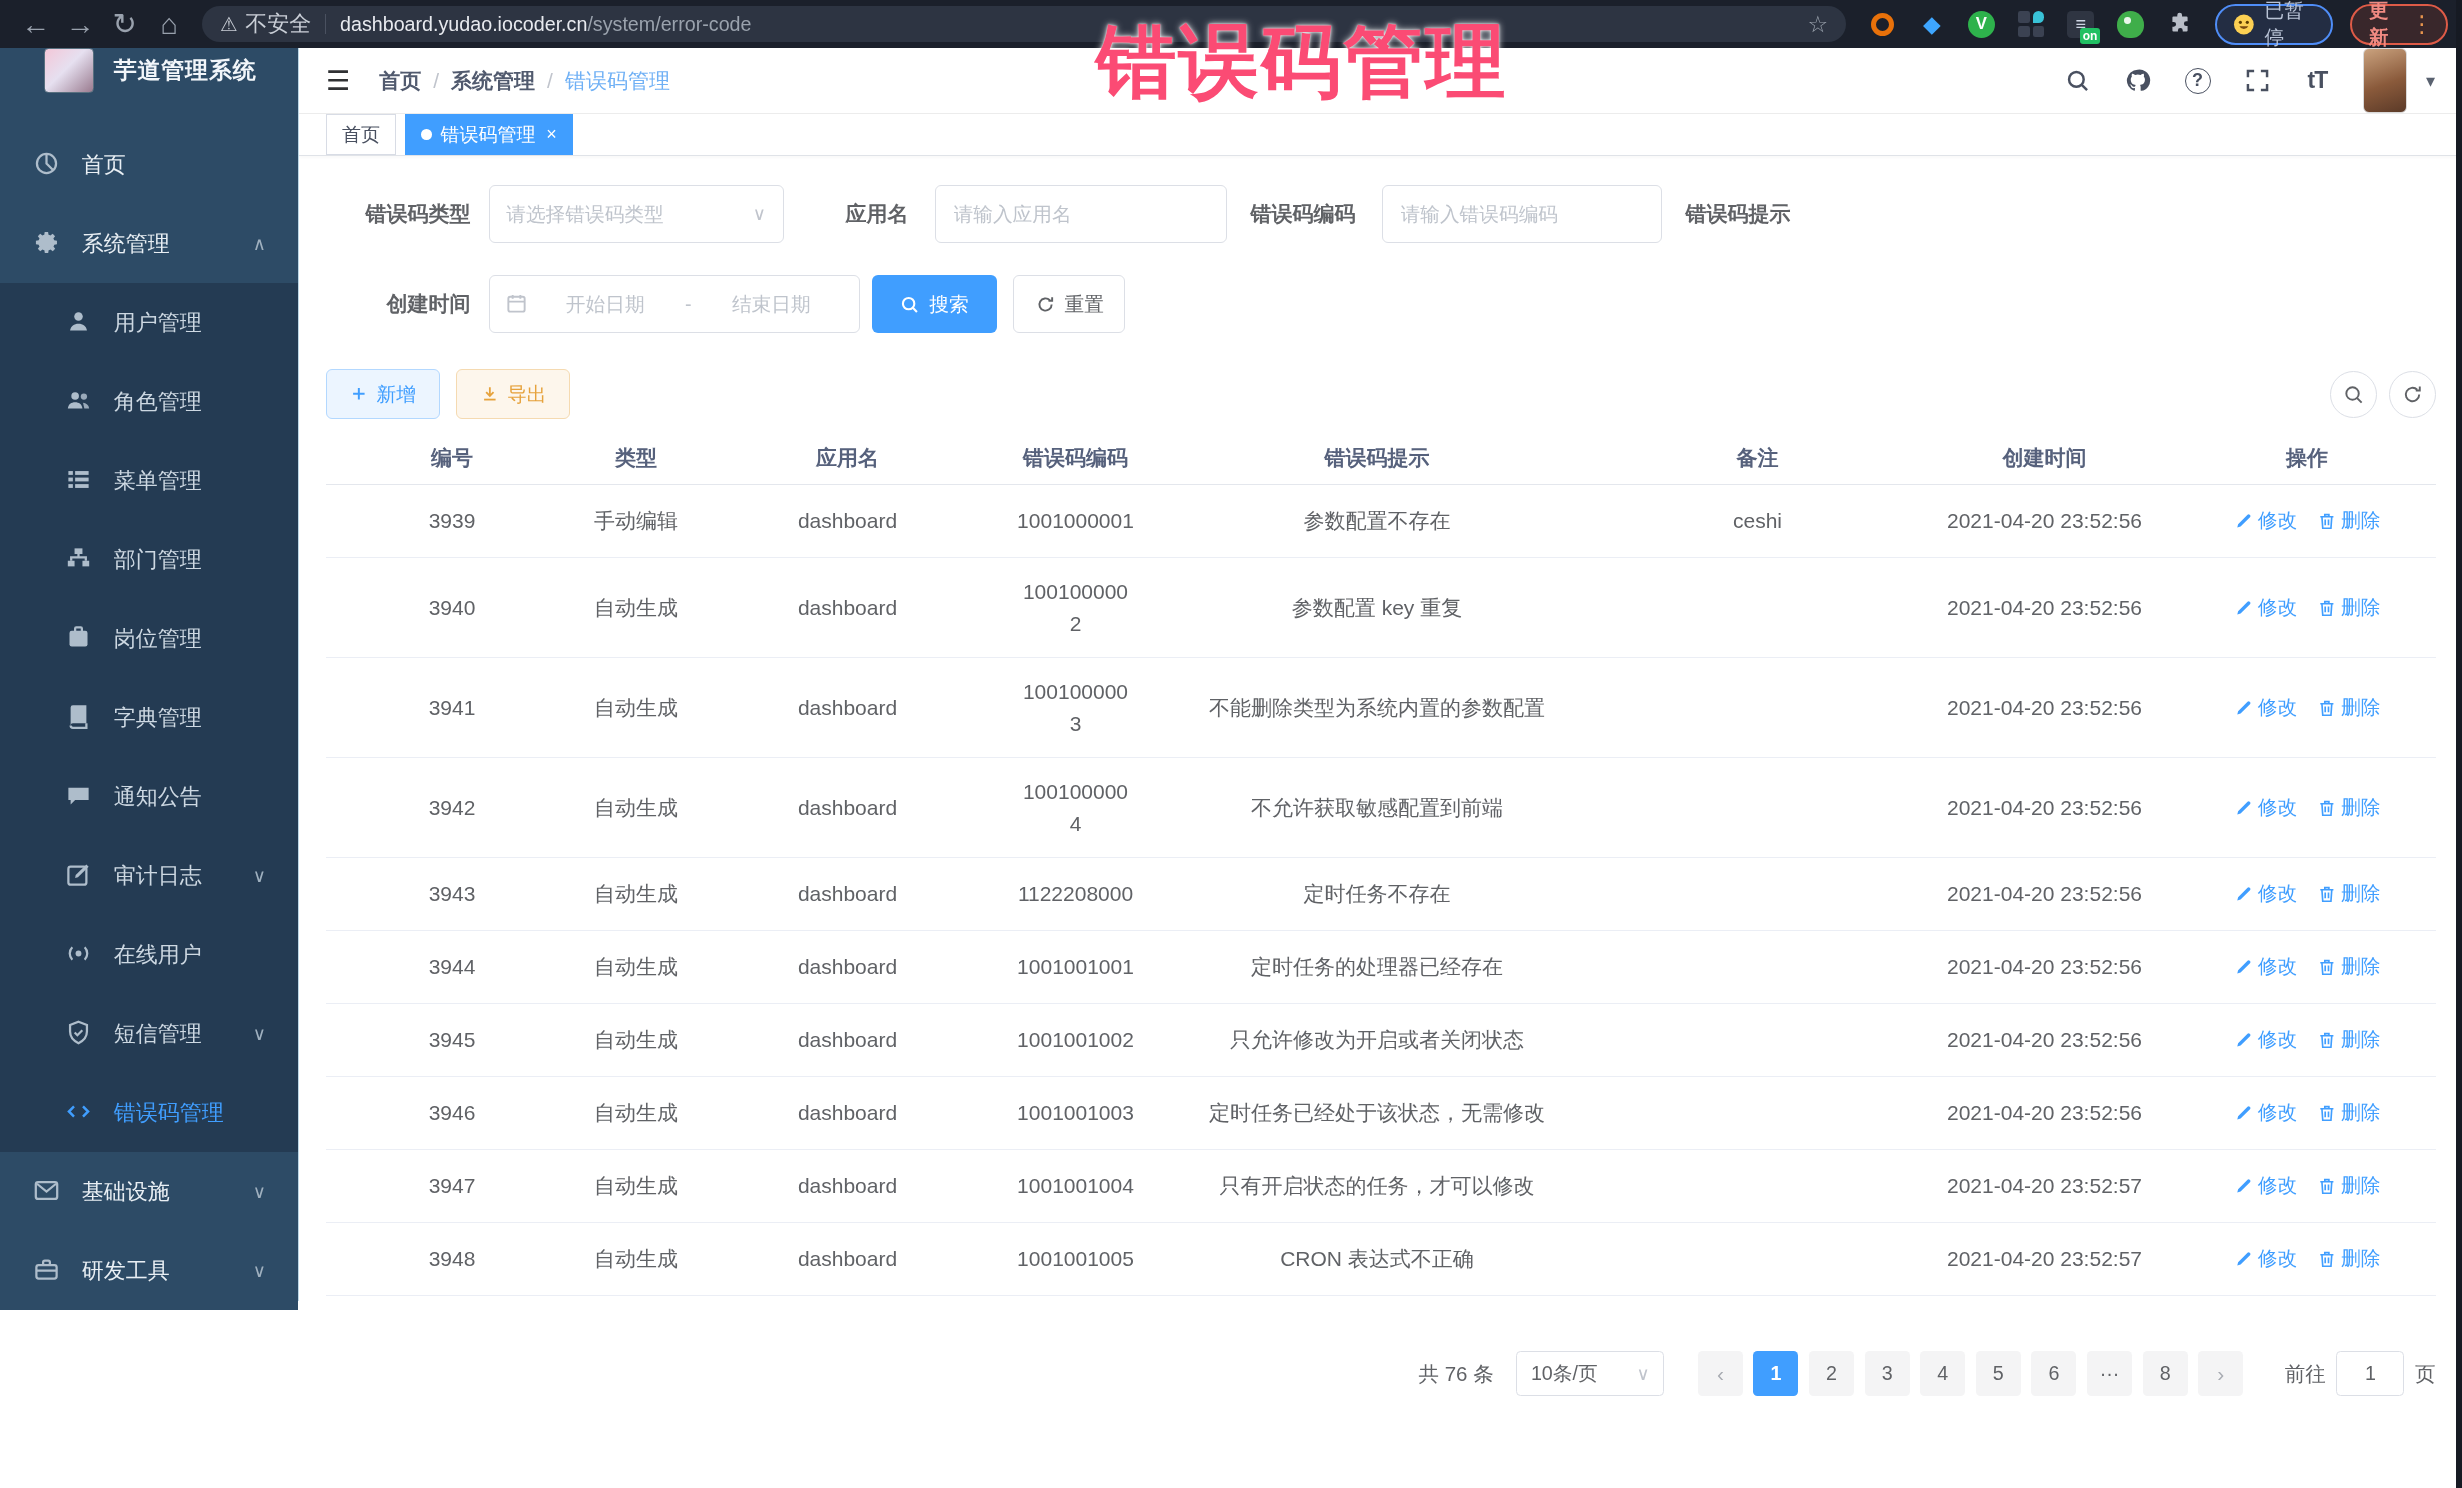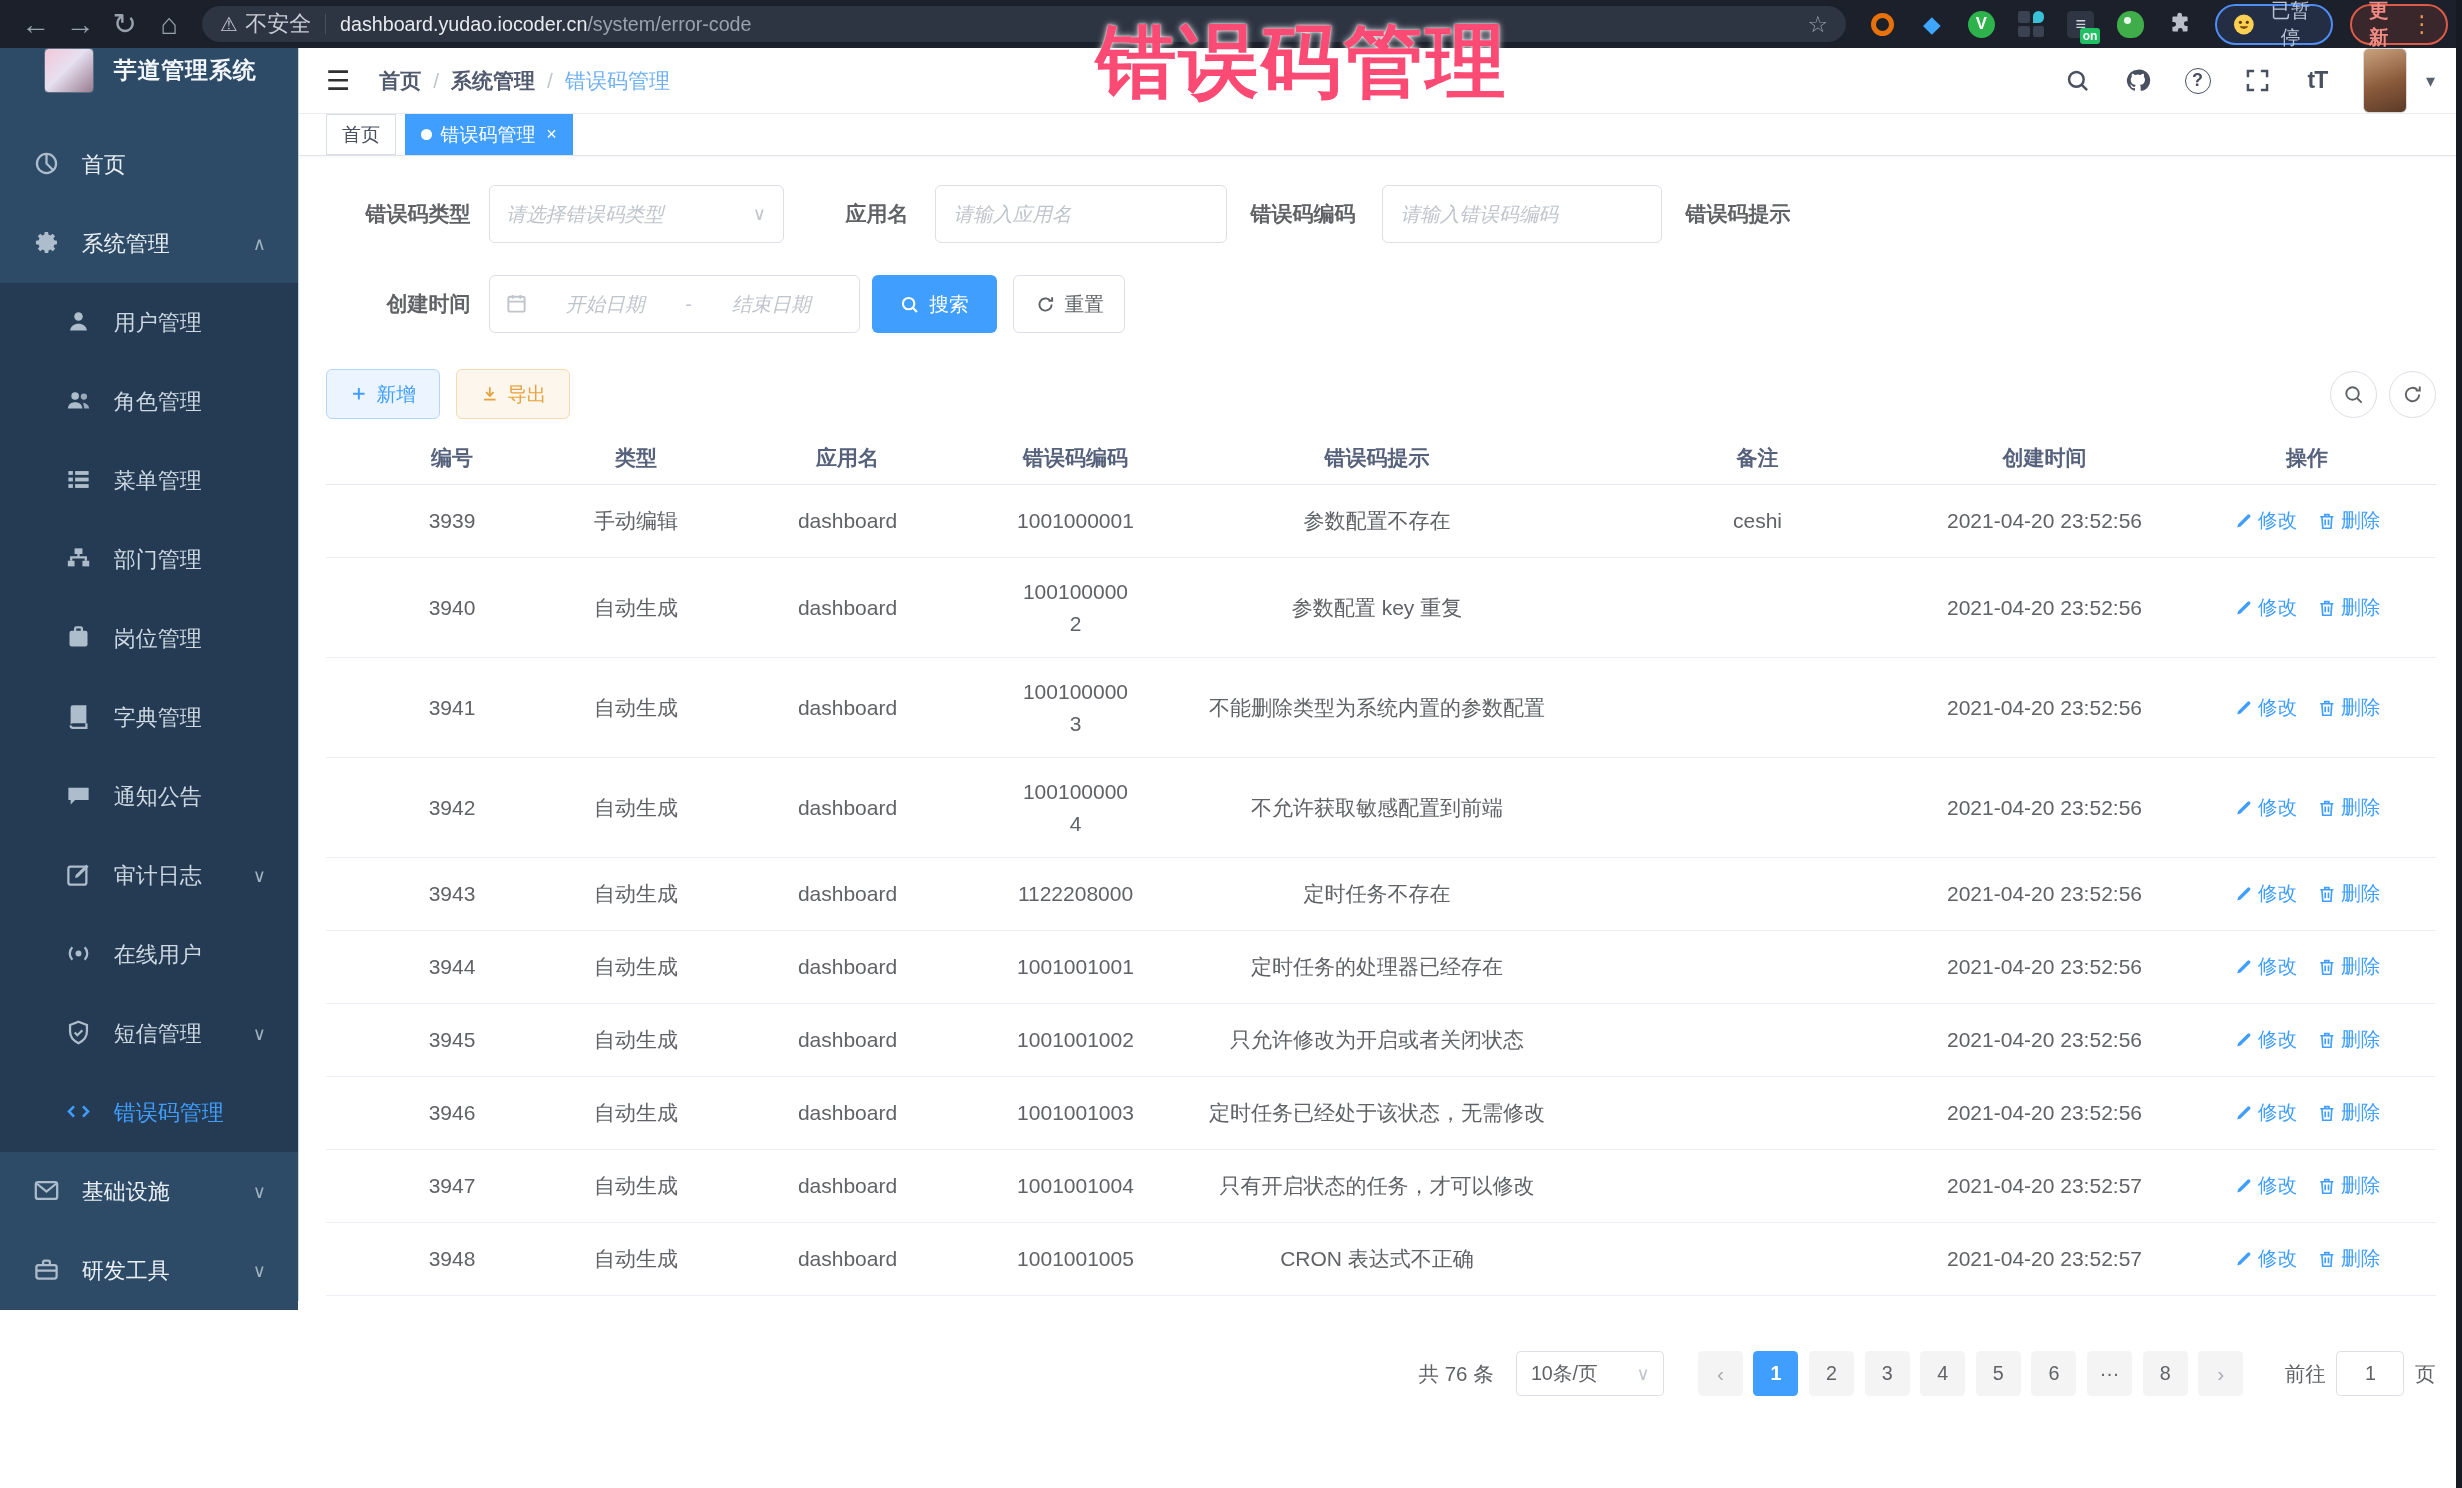--- a/index.html
+++ b/index.html
@@ -23,21 +23,21 @@
   .ext-green { width: 27px; height: 27px; border-radius: 50%; background: #2eb24c; color: #fff; font-size: 16.7px; font-weight: bold; display: flex; align-items: center; justify-content: center; }
   .ext-grid { display: grid; grid-template-columns: 11.4px 11.4px; grid-gap: 3px; }
   .ext-grid b { width: 11.4px; height: 11.4px; background: #3b4252; border-radius: 2.3px; }
   .ext-grid b.drop { background: #39c2d7; border-radius: 50% 50% 50% 0; }
   .ext-list { width: 27px; height: 27px; background: #2f3542; border-radius: 4.5px; color: #cfd6e4; font-size: 18px; display: flex; align-items: center; justify-content: center; }
   .on-badge { position: absolute; right: -4.5px; bottom: -4.5px; background: #21c063; color: #fff; font-size: 12px; padding: 0.8px 3px; border-radius: 3px; font-weight: bold; }
   .ext-frog { width: 27px; height: 27px; background: #3fae4a; border-radius: 50% 50% 45% 45%; position: relative; }
   .ext-frog::after { content: ""; position: absolute; left: 6.8px; top: 6.8px; width: 6.8px; height: 6.8px; background: #eaf7ec; border-radius: 50%; }
   .ext-puzzle { color: #b9bec8; }
   .ext svg { width: 26px; height: 26px; }
-  .paused-pill { margin-left: 19.7px; height: 41px; border: 2.3px solid #4f8df7; border-radius: 21px; background: rgba(80,120,190,.16); display: flex; align-items: center; padding: 0 15px; gap: 9px; text-align: center; }
+  .paused-pill { margin-left: 19.7px; height: 41px; border: 2.3px solid #4f8df7; border-radius: 21px; background: rgba(80,120,190,.16); display: flex; align-items: center; padding: 0 15px; gap: 9px; }
   .paused-pill svg { width: 27px; height: 27px; }
   .paused-label { color: #b9c3d6; font-size: 19.7px; }
   .update-pill { margin-left: 16.7px; height: 41px; border: 2.3px solid #de5b47; border-radius: 21px; background: #39272b; display: flex; align-items: center; padding: 0 12px 0 16.7px; gap: 10.6px; }
   .update-label { color: #f08a82; font-size: 19.7px; font-weight: bold; }
   .kebab { color: #e8954e; font-size: 23px; letter-spacing: 0.8px; }
 
   
   .annotation { position: absolute; left: 1302px; top: 9px; transform: translateX(-50%); font-size: 80px; font-weight: 700; color: #fb4b74; z-index: 99; white-space: nowrap; letter-spacing: 2.3px;
     text-shadow: 0 0 2.3px rgba(255,255,255,.95), 0 0 7.6px rgba(255,255,255,.85); }
 
@@ -82,21 +82,21 @@
   .tab-close { margin-left: 10.6px; font-size: 18px; }
 
   .page-content { padding: 0 26.5px; flex: 1; }
 
   
   .filter-row { display: flex; align-items: center; }
   .filter-row.r1 { margin-top: 29px; }
   .filter-row.r2 { margin-top: 32px; }
   .f-label { font-size: 21px; font-weight: bold; color: #606266; text-align: right; }
   .lw { width: 163px; padding-right: 18px; }
-  .box { height: 58px; border: 1.5px solid #dcdfe6; border-radius: 6px; background: #fff; display: flex; align-items: center; font-size: 19.7px; color: #606266; font-style: italic; }
+  .box { height: 58px; border: 1.5px solid #dcdfe6; border-radius: 6px; background: #fff; display: flex; align-items: center; font-size: 19.7px; color: #606266; }
   .ph { color: #bfc4cc; }
   input.box { padding: 0 18px; outline: none; }
   input.box::placeholder { color: #bfc4cc; }
   .select-box { justify-content: space-between; padding: 0 16.7px; cursor: pointer; }
   .sel-chev { color: #c0c4cc; font-size: 18px; }
   .date-box { width: 371px; padding: 0 15px; gap: 4.5px; }
   .date-box .cal { width: 24px; height: 24px; color: #c0c4cc; flex-shrink: 0; }
   .date-box .cal svg { width: 23px; height: 23px; }
   .date-seg { flex: 1; text-align: center; }
   .range-sep { color: #bfc4cc; padding: 0 3px; }

